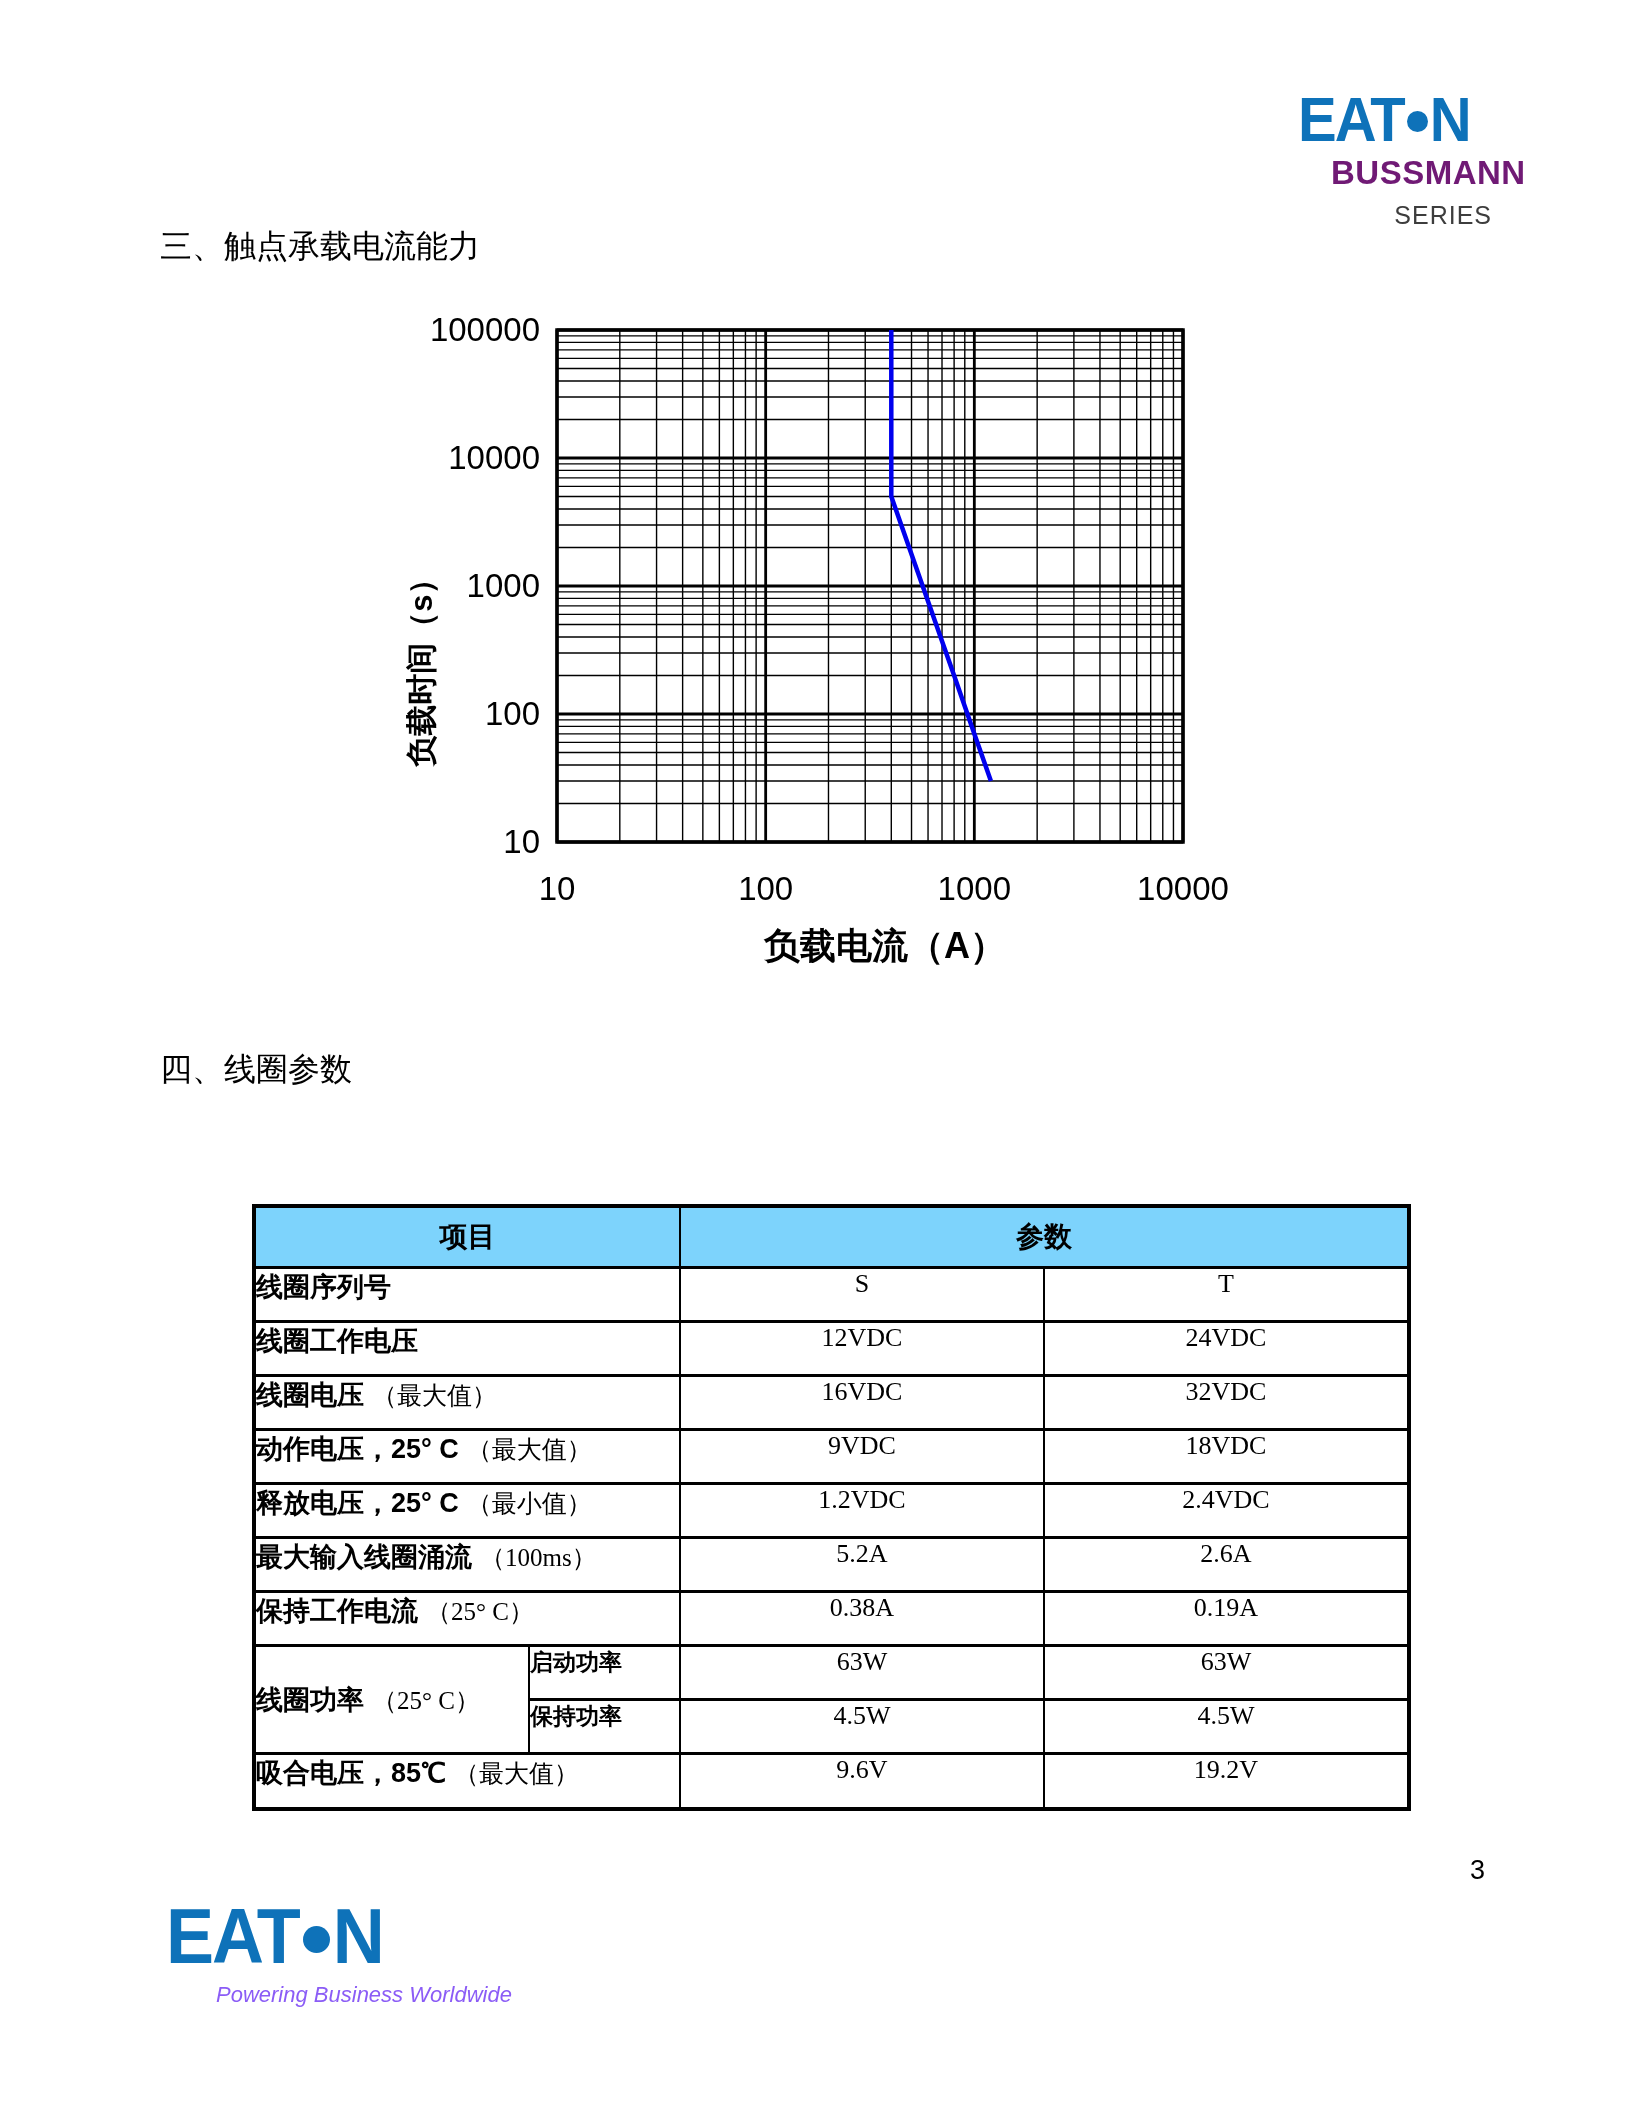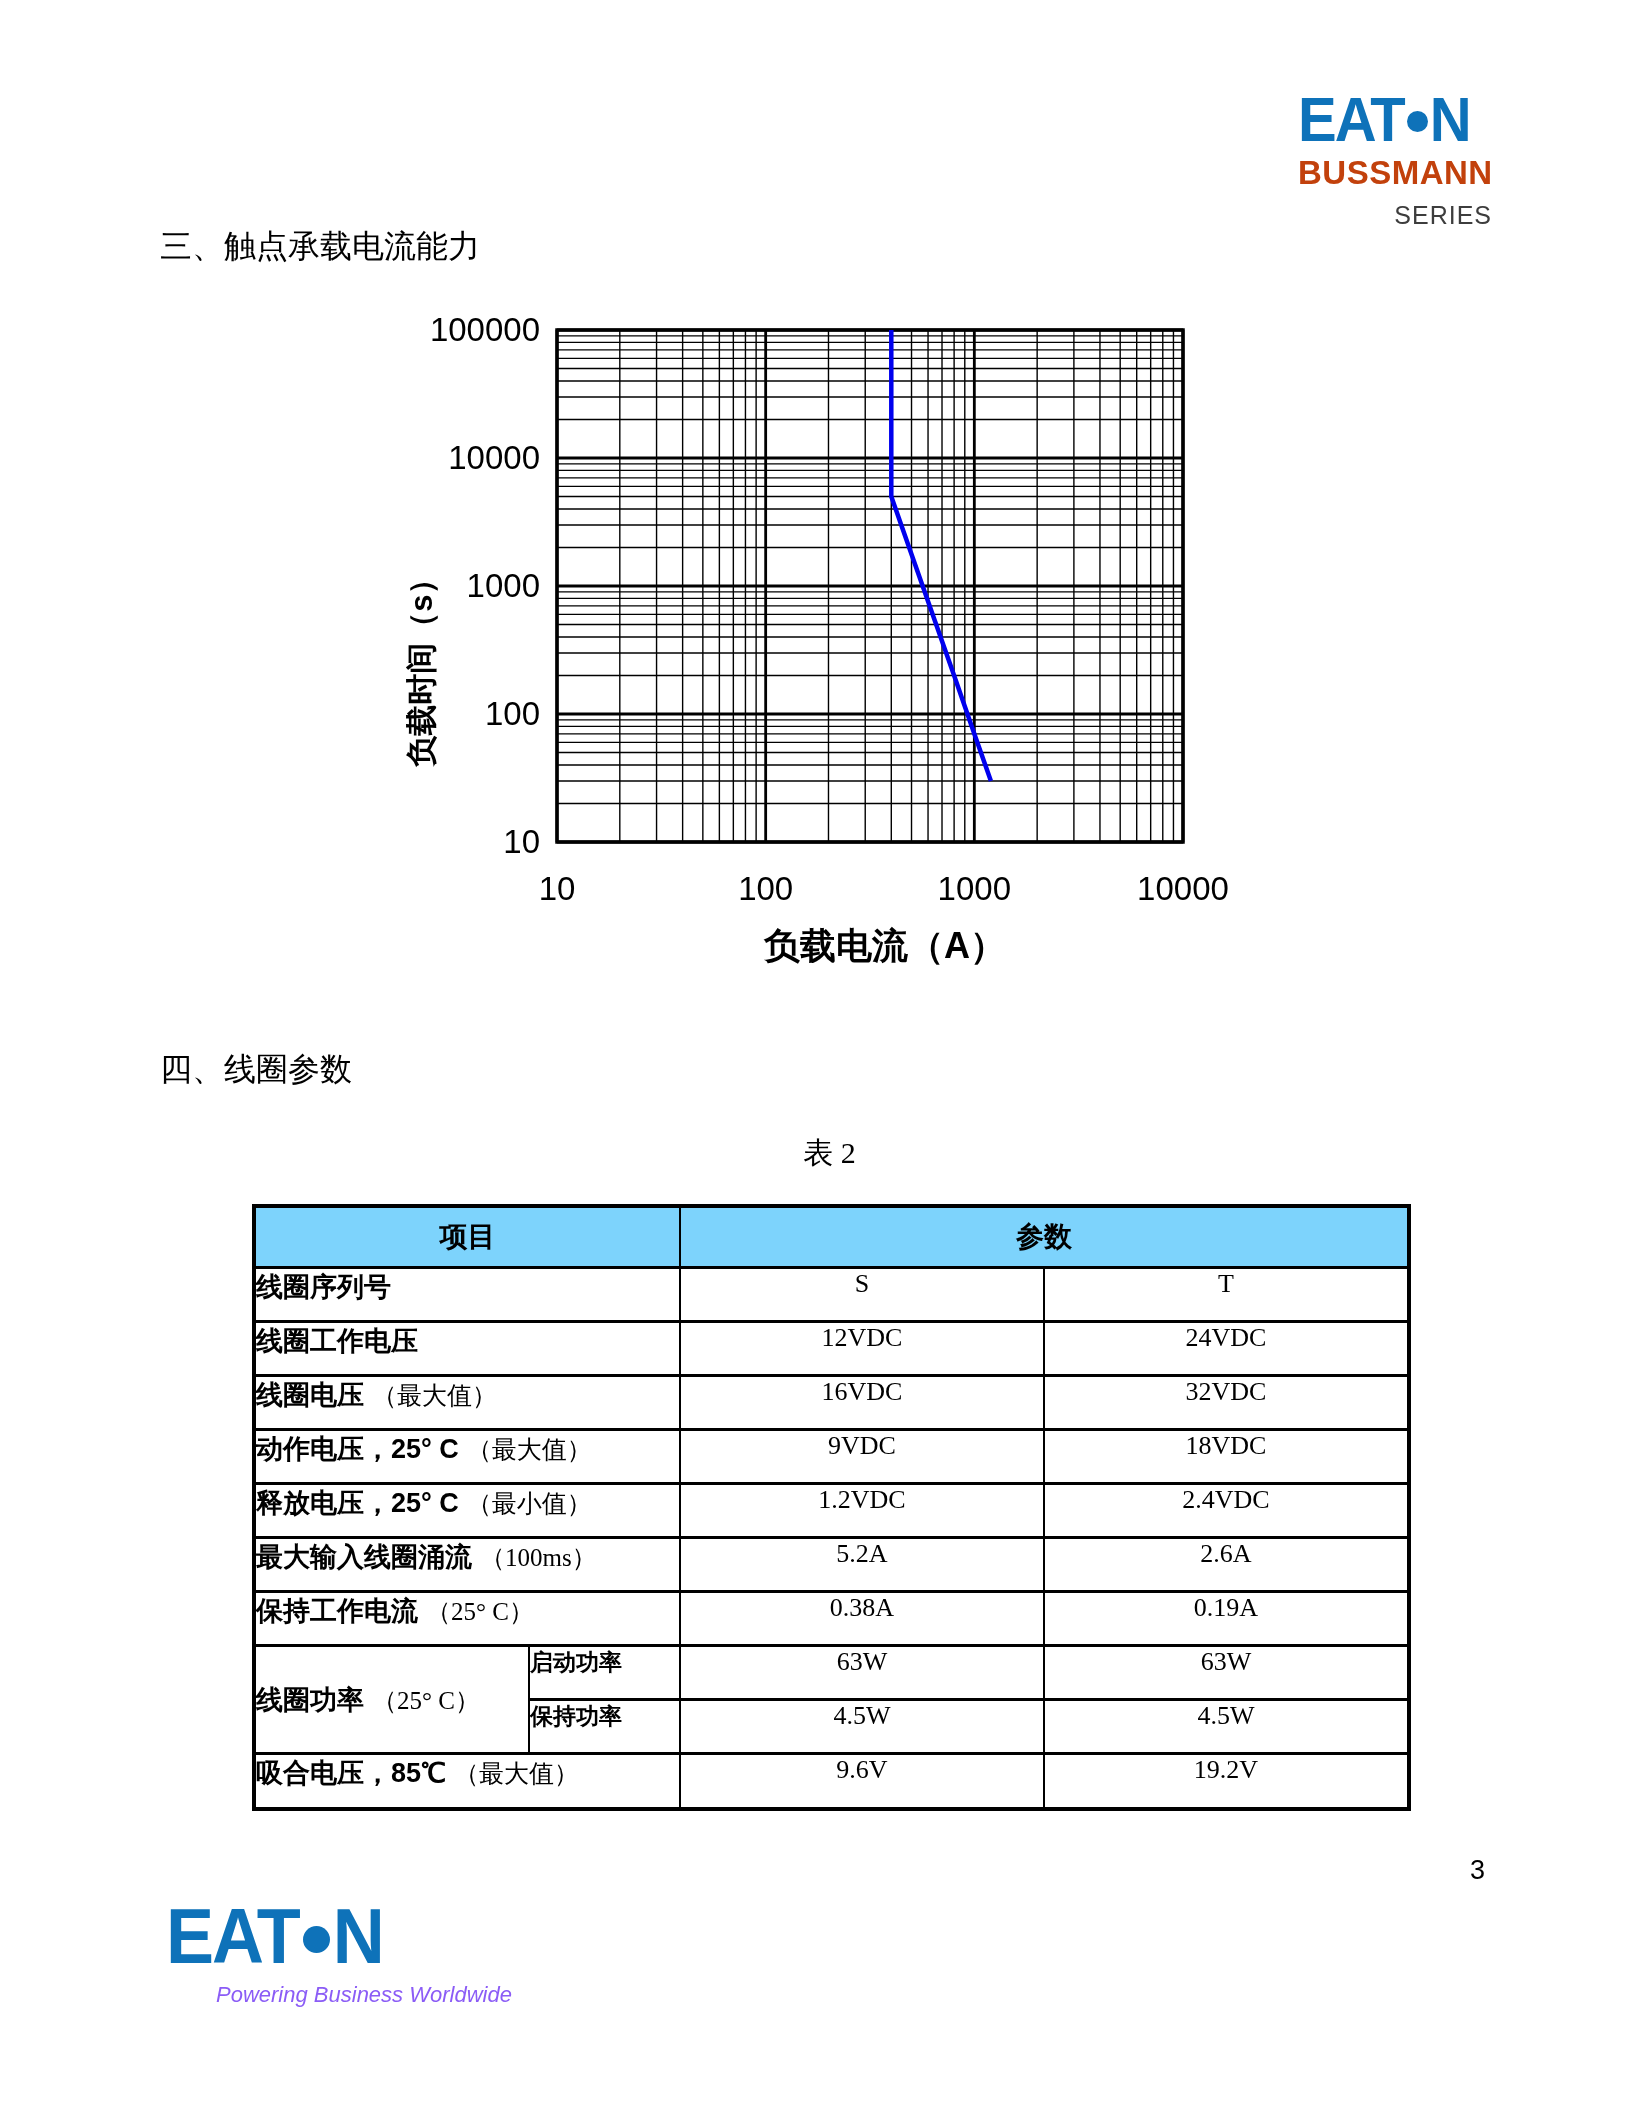--- a/index.html
+++ b/index.html
@@ -16,22 +16,22 @@
   .eaton-row{display:flex;align-items:center;justify-content:flex-start;}
   .eaton-txt{
     font-family:"Liberation Sans",sans-serif;font-weight:bold;
     color:#0E72B9;letter-spacing:-2px;line-height:1;
     transform:scaleY(1.08);transform-origin:center;
   }
   .logo-top .eaton-txt{font-size:58px;}
   .eaton-dot{border-radius:50%;background:#0E72B9;flex:0 0 auto;}
   .logo-top .eaton-dot{width:21px;height:21px;margin:4px 2px 0 3px;}
   .bussmann{
-    font-size:33px;font-weight:bold;color:#c2410c;
-    letter-spacing:0.5px;margin-top:8px;text-align:left;line-height:1;
+    font-size:33px;font-weight:bold;color:#701a75;
+    letter-spacing:0.5px;margin-top:8px;text-align:left;line-height:1;margin-left:33px;
   }
   .series{
     font-size:25px;color:#3d3d3d;text-align:right;
     letter-spacing:1px;margin-top:14px;line-height:1;
   }
   
   .section-heading{
     position:absolute;left:160px;
     font-family:"Liberation Serif", serif;
     font-size:32px;line-height:1;white-space:nowrap;
@@ -184,21 +184,20 @@
       <text x="187" y="610" text-anchor="middle" font-size="33" fill="#000">10</text>
       <text x="395.66666666666663" y="610" text-anchor="middle" font-size="33" fill="#000">100</text>
       <text x="604.3333333333333" y="610" text-anchor="middle" font-size="33" fill="#000">1000</text>
       <text x="813" y="610" text-anchor="middle" font-size="33" fill="#000">10000</text>
       <text transform="translate(62,375) rotate(-90)" text-anchor="middle" font-size="31" font-weight="bold" fill="#000">负载时间（s）</text>
       <text x="515" y="668" text-anchor="middle" font-size="36" font-weight="bold" fill="#000">负载电流（A）</text>
     </svg>
 
   <div class="section-heading" id="sec4">四、线圈参数</div>
 
-  <div class="table-caption">表 2</div>
 
   <table class="coil">
     <colgroup>
         <col style="width:275px">
         <col style="width:151px">
         <col style="width:364px">
         <col style="width:365px">
       </colgroup>
     <tbody>
         <tr>

